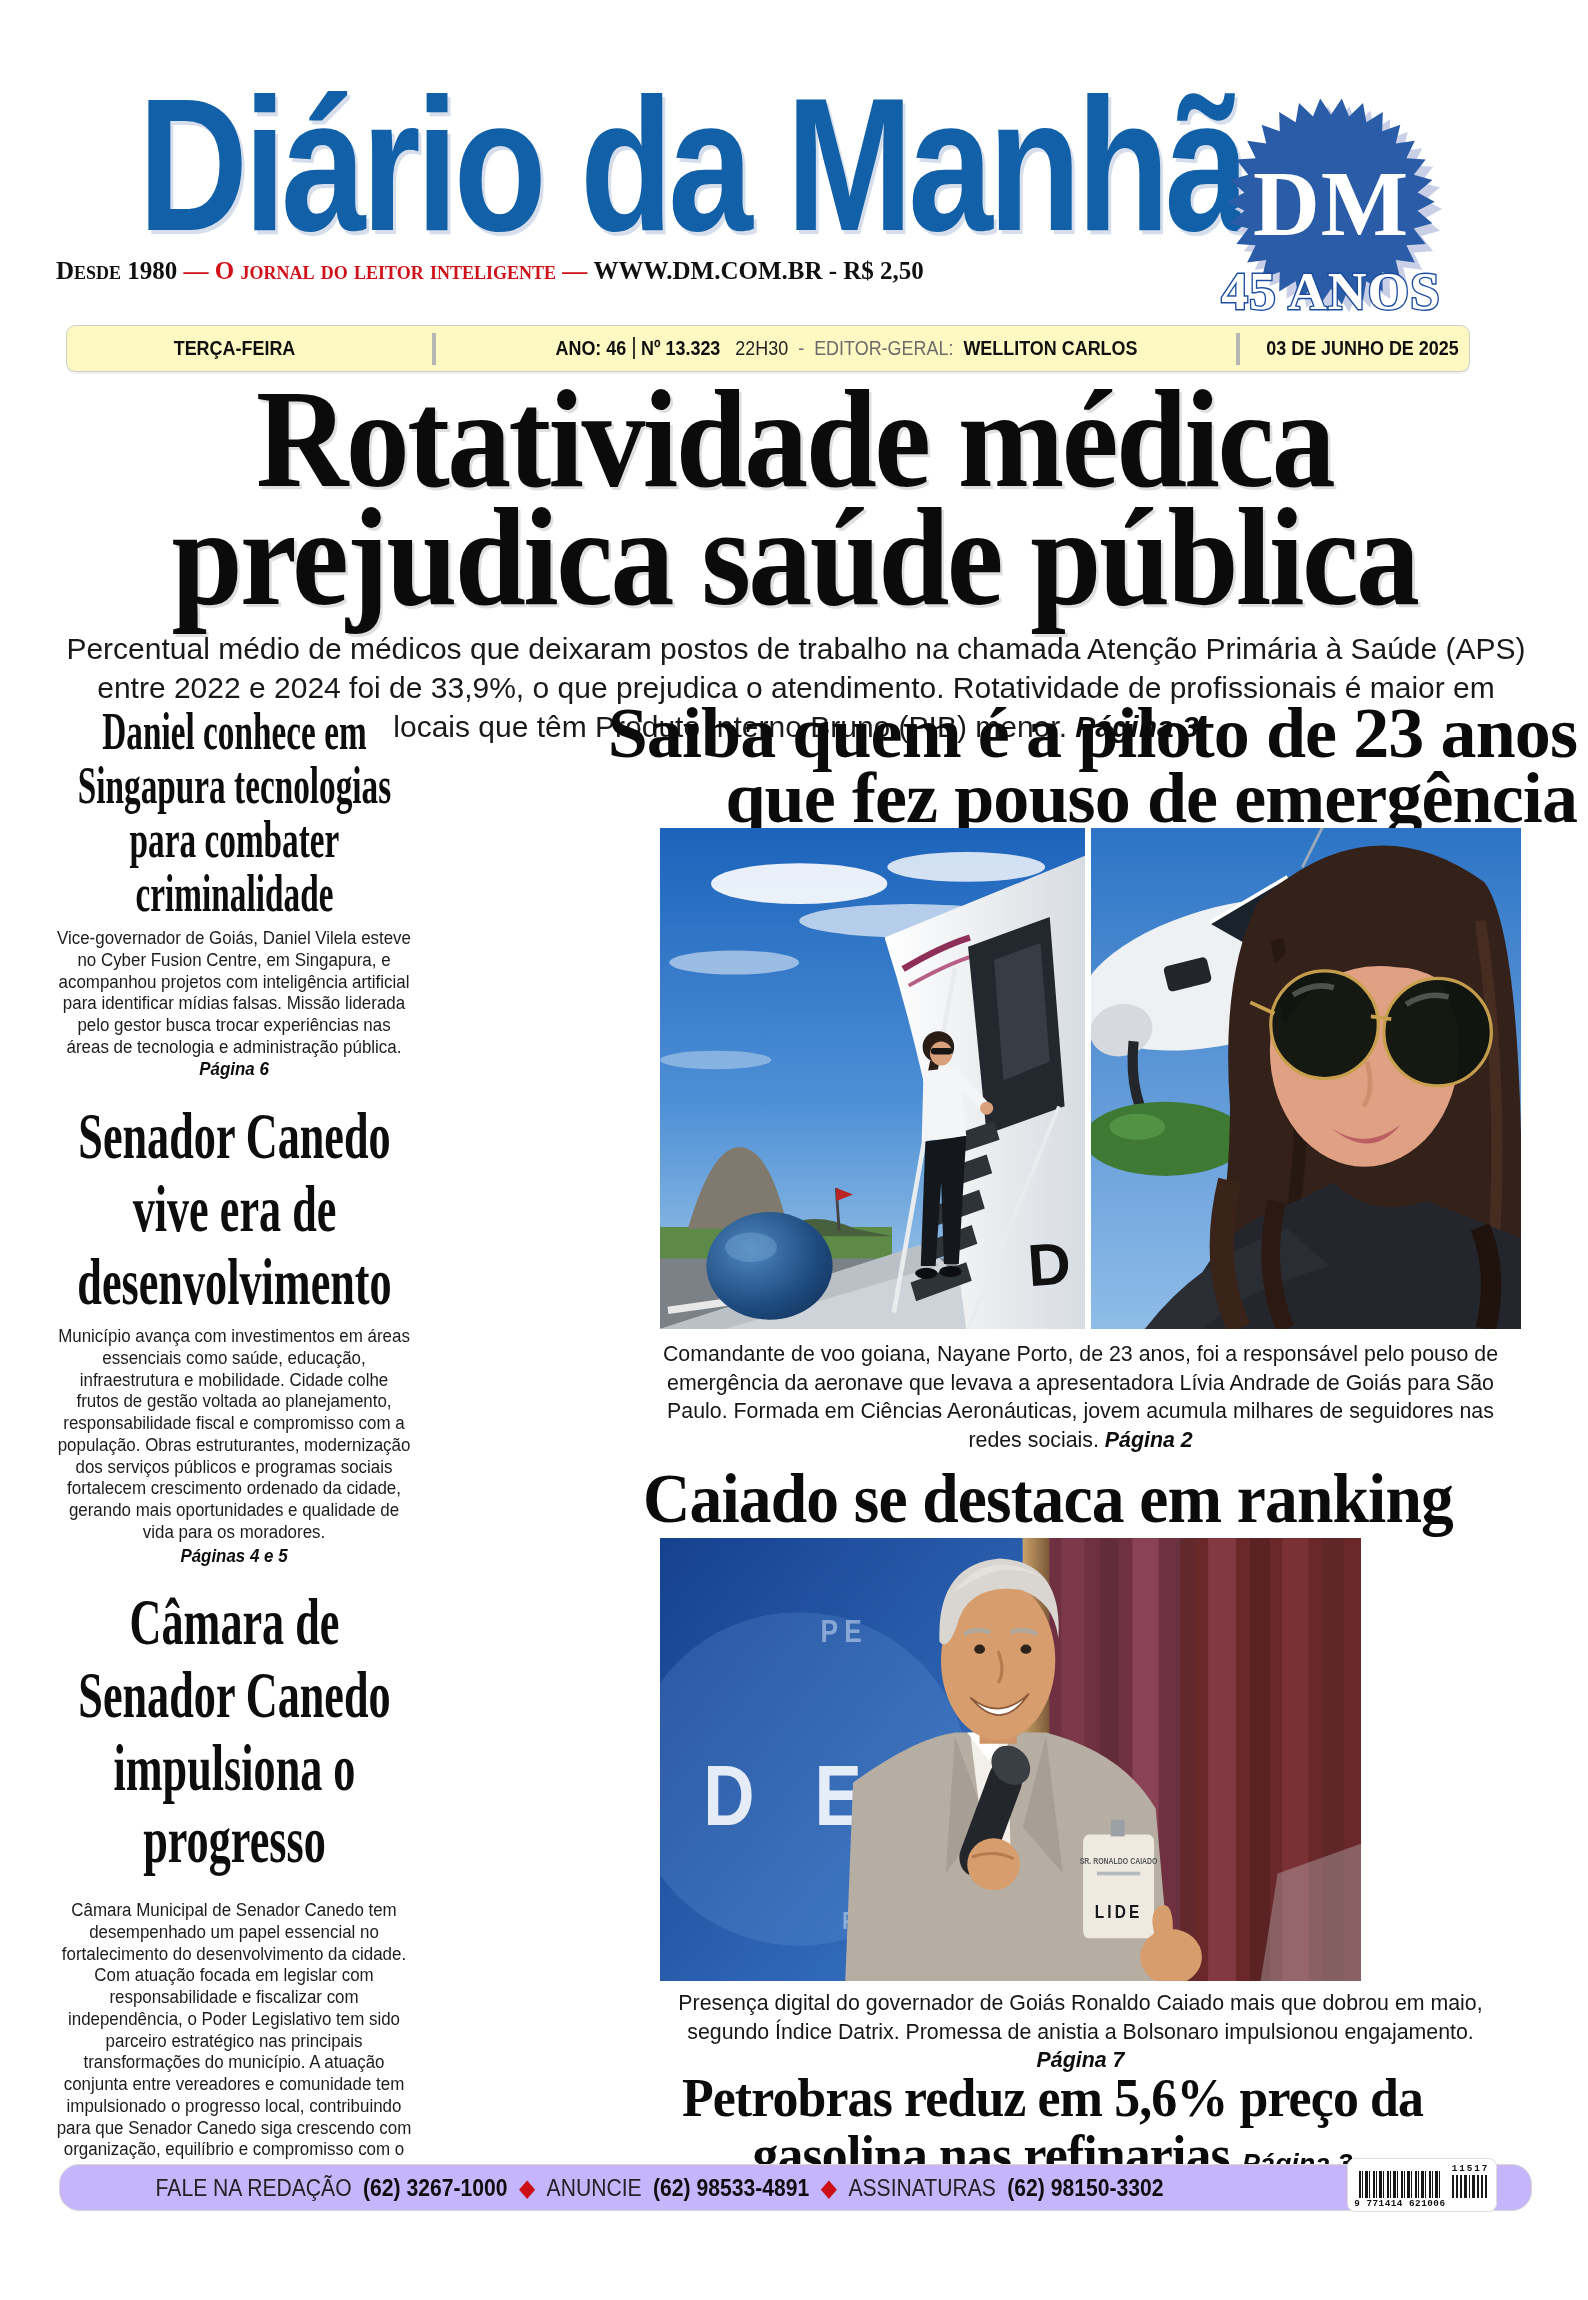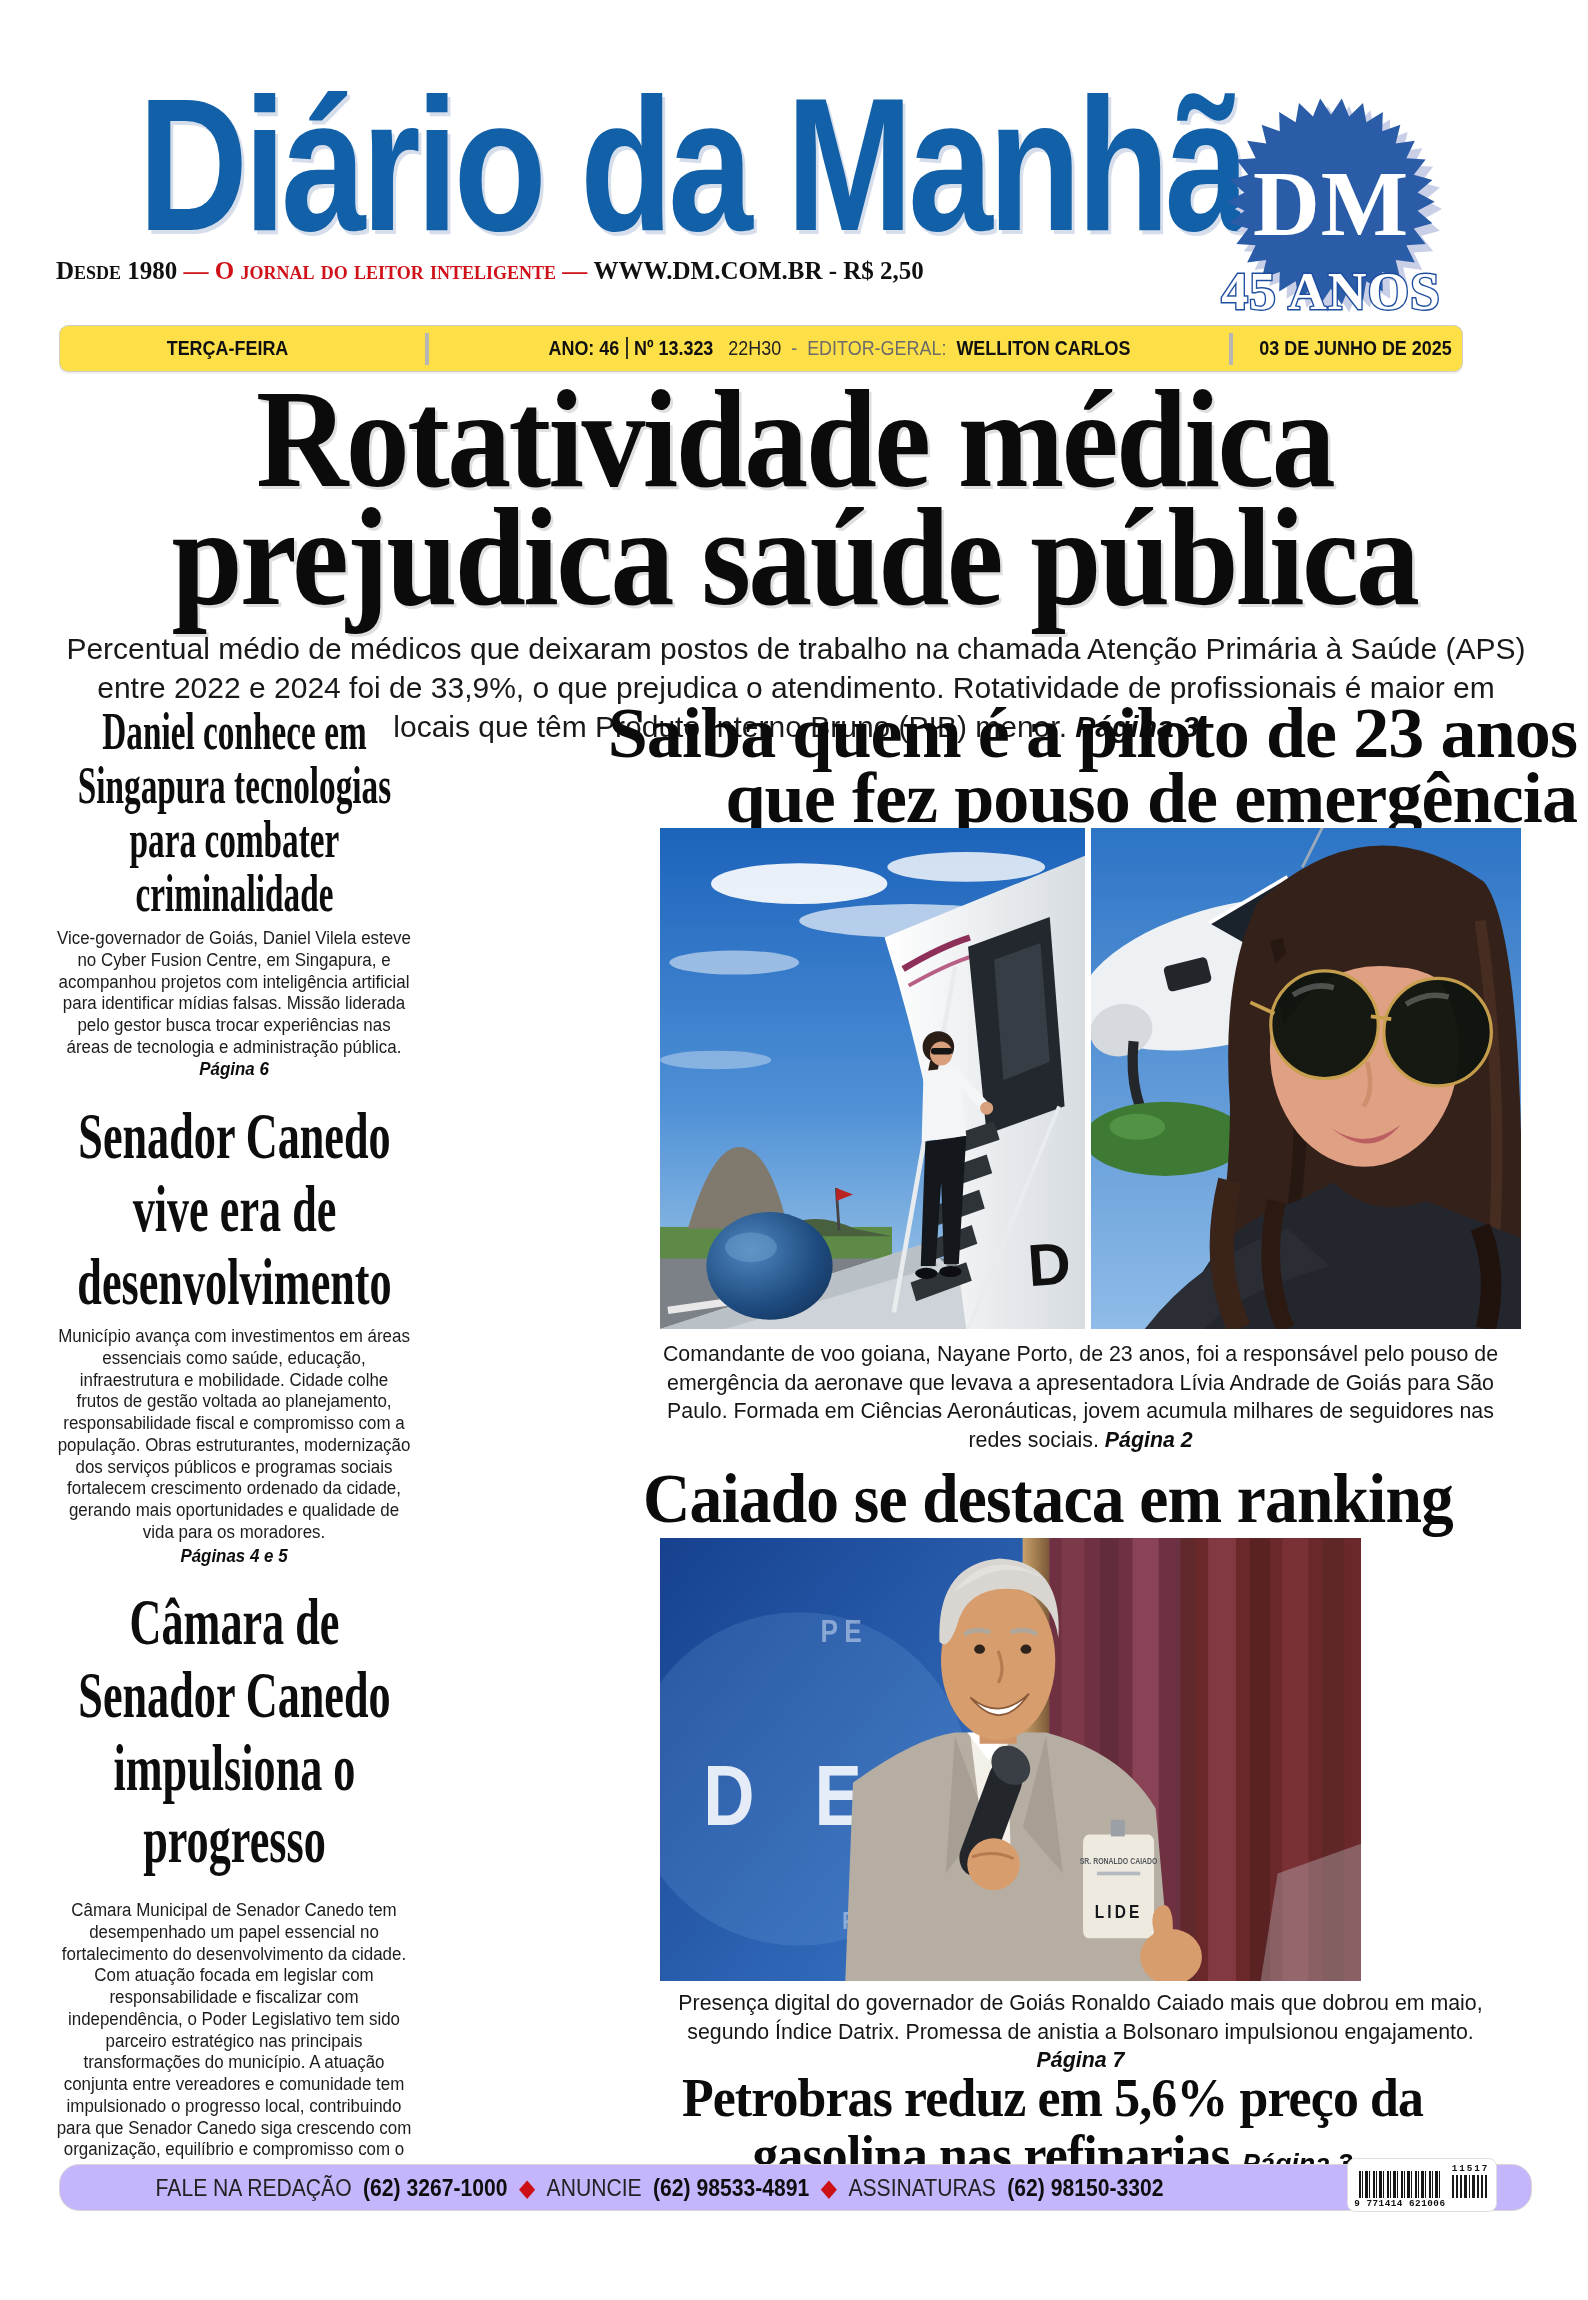--- a/index.html
+++ b/index.html
@@ -12,21 +12,21 @@
      font-weight:700;font-size:190px;line-height:1;letter-spacing:-5.6px;color:#1160a8;
      transform:scaleX(.8);transform-origin:50% 0;white-space:nowrap;
      text-shadow:3.7px 3.7px 0 rgba(175,190,215,.5);}
   .badge{left:1215px;top:98px;width:232px;height:224px;}
   .tagline{left:56px;top:257px;width:1076px;text-align:left;
      font-family:"Liberation Serif","DejaVu Serif",serif;font-weight:700;font-size:25px;
      font-variant:small-caps;color:#101010;white-space:nowrap;}
   .tagline .red{color:#d01119;}
   .tagline .site{font-variant:normal;}
   
-  .datebar{left:59px;top:325px;width:1402px;height:45px;background:#fde047;
+  .datebar{left:66px;top:325px;width:1402px;height:45px;background:#fef9c3;
      border:0.9px solid #cfcdc9;border-radius:9.3px;box-shadow:0 1.9px 0 rgba(0,0,0,.06);}
   .datebar .cell{position:absolute;top:0;height:45px;line-height:45px;font-size:20.4px;
      font-weight:700;color:#101010;text-align:center;transform:scaleX(.88);transform-origin:50% 50%;white-space:nowrap;}
   .datebar .vdiv{position:absolute;top:6.5px;width:3.7px;height:32px;background:#b8b6b2;}
   .datebar .thin{display:inline-block;width:1.9px;height:22px;background:#1a1a1a;vertical-align:-3.7px;margin:0 7.4px;}
   .datebar .lite{font-weight:400;color:#6d6c6a;}
   .datebar .mid{font-weight:500;color:#222;}
   
   .lead-head{left:0;top:380px;width:1589px;text-align:center;
      font-family:"Liberation Serif","DejaVu Serif",serif;font-weight:700;font-size:139px;

